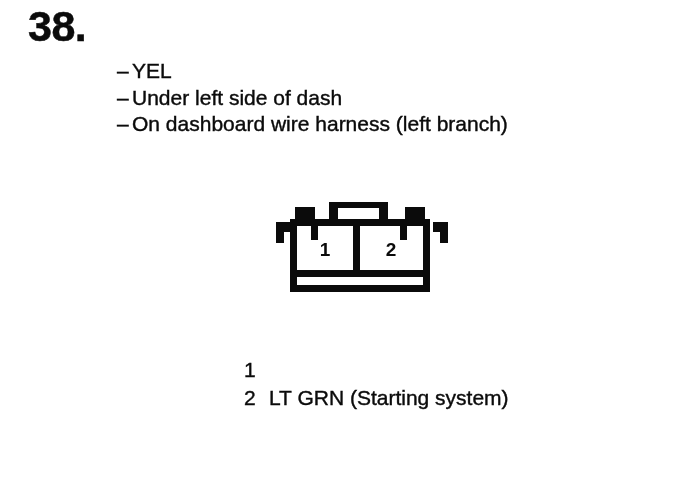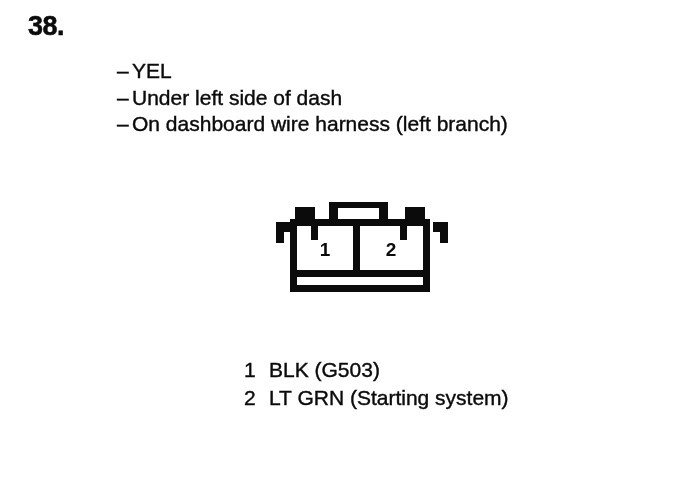--- a/index.html
+++ b/index.html
@@ -7,21 +7,21 @@
     position:relative;
     width:688px;height:482px;
     background:#ffffff;
     font-family:"Liberation Sans","DejaVu Sans",sans-serif;
     color:#0b0b0b;
     overflow:hidden;
   }
   .title-row{
     position:absolute;left:28px;top:6px;
     display:flex;align-items:baseline;
-    font-weight:bold;font-size:27px;line-height:40px;
+    font-weight:bold;font-size:43px;line-height:40px;
     letter-spacing:-0.5px;
     -webkit-text-stroke:0.5px #0b0b0b;
     white-space:nowrap;
   }
   .title-num{width:89px;flex:0 0 auto;}
   .detail-list{
     position:absolute;left:117px;top:58px;
     font-size:21px;line-height:26.5px;
     -webkit-text-stroke:0.4px #0b0b0b;
     white-space:nowrap;
@@ -93,21 +93,20 @@
       <rect x="128" y="29" width="7" height="14" fill="#0b0b0b"></rect>
 
       <text x="53" y="59" font-size="19" fill="#0b0b0b" text-anchor="middle">1</text>
       <text x="119" y="59" font-size="19" fill="#0b0b0b" text-anchor="middle">2</text>
     </svg>
   </div>
 
   <div class="legend">
     <div class="legend-row">
       <span class="legend-pin">1</span>
-      <span>BLK (G503)</span>
     </div>
     <div class="legend-row">
       <span class="legend-pin">2</span>
       <span>LT GRN (Starting system)</span>
     </div>
   </div>
 
 </div>
 
 </body></html>

